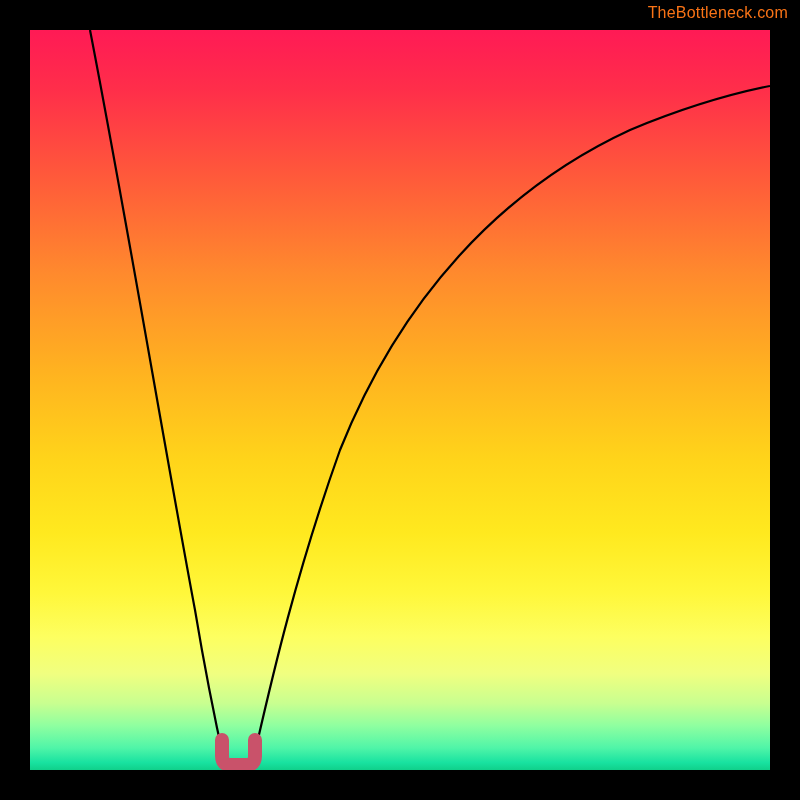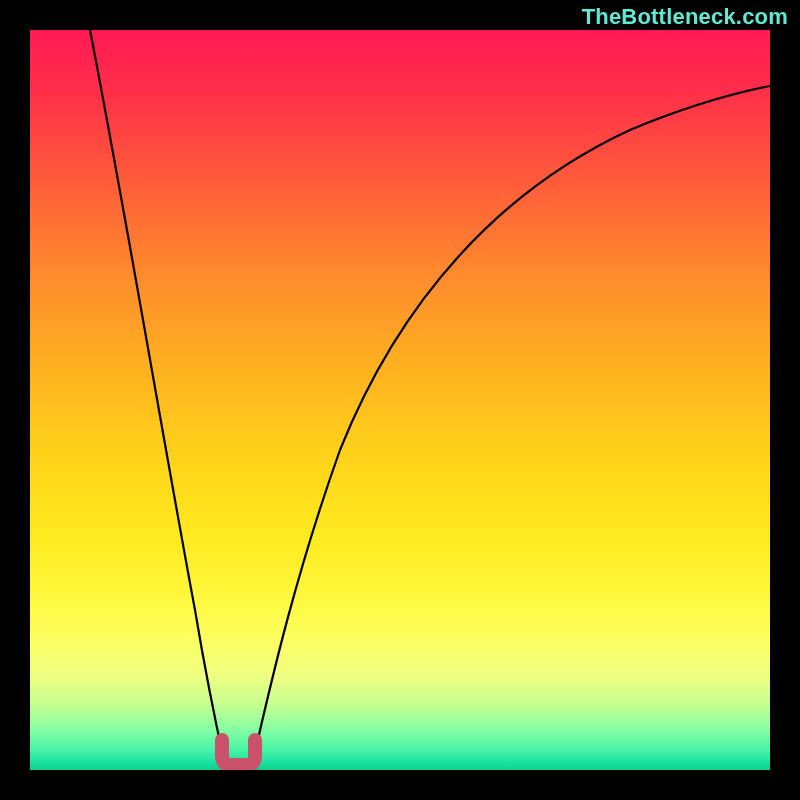--- a/index.html
+++ b/index.html
@@ -49,23 +49,23 @@
     );
   }
   svg.curves {
     position: absolute;
     inset: 0;
   }
   .watermark {
     position: absolute;
     top: 4px;
     right: 12px;
-    color: #5eead4;
-    font-size: 22px;
-    font-weight: 700;
+    color: #f97316;
+    font-size: 16px;
+    font-weight: 400;
     letter-spacing: 0.2px;
     user-select: none;
   }
 </style>
 </head>
 <body>
 
 <div class="frame">
 
   <div class="plot-area">

